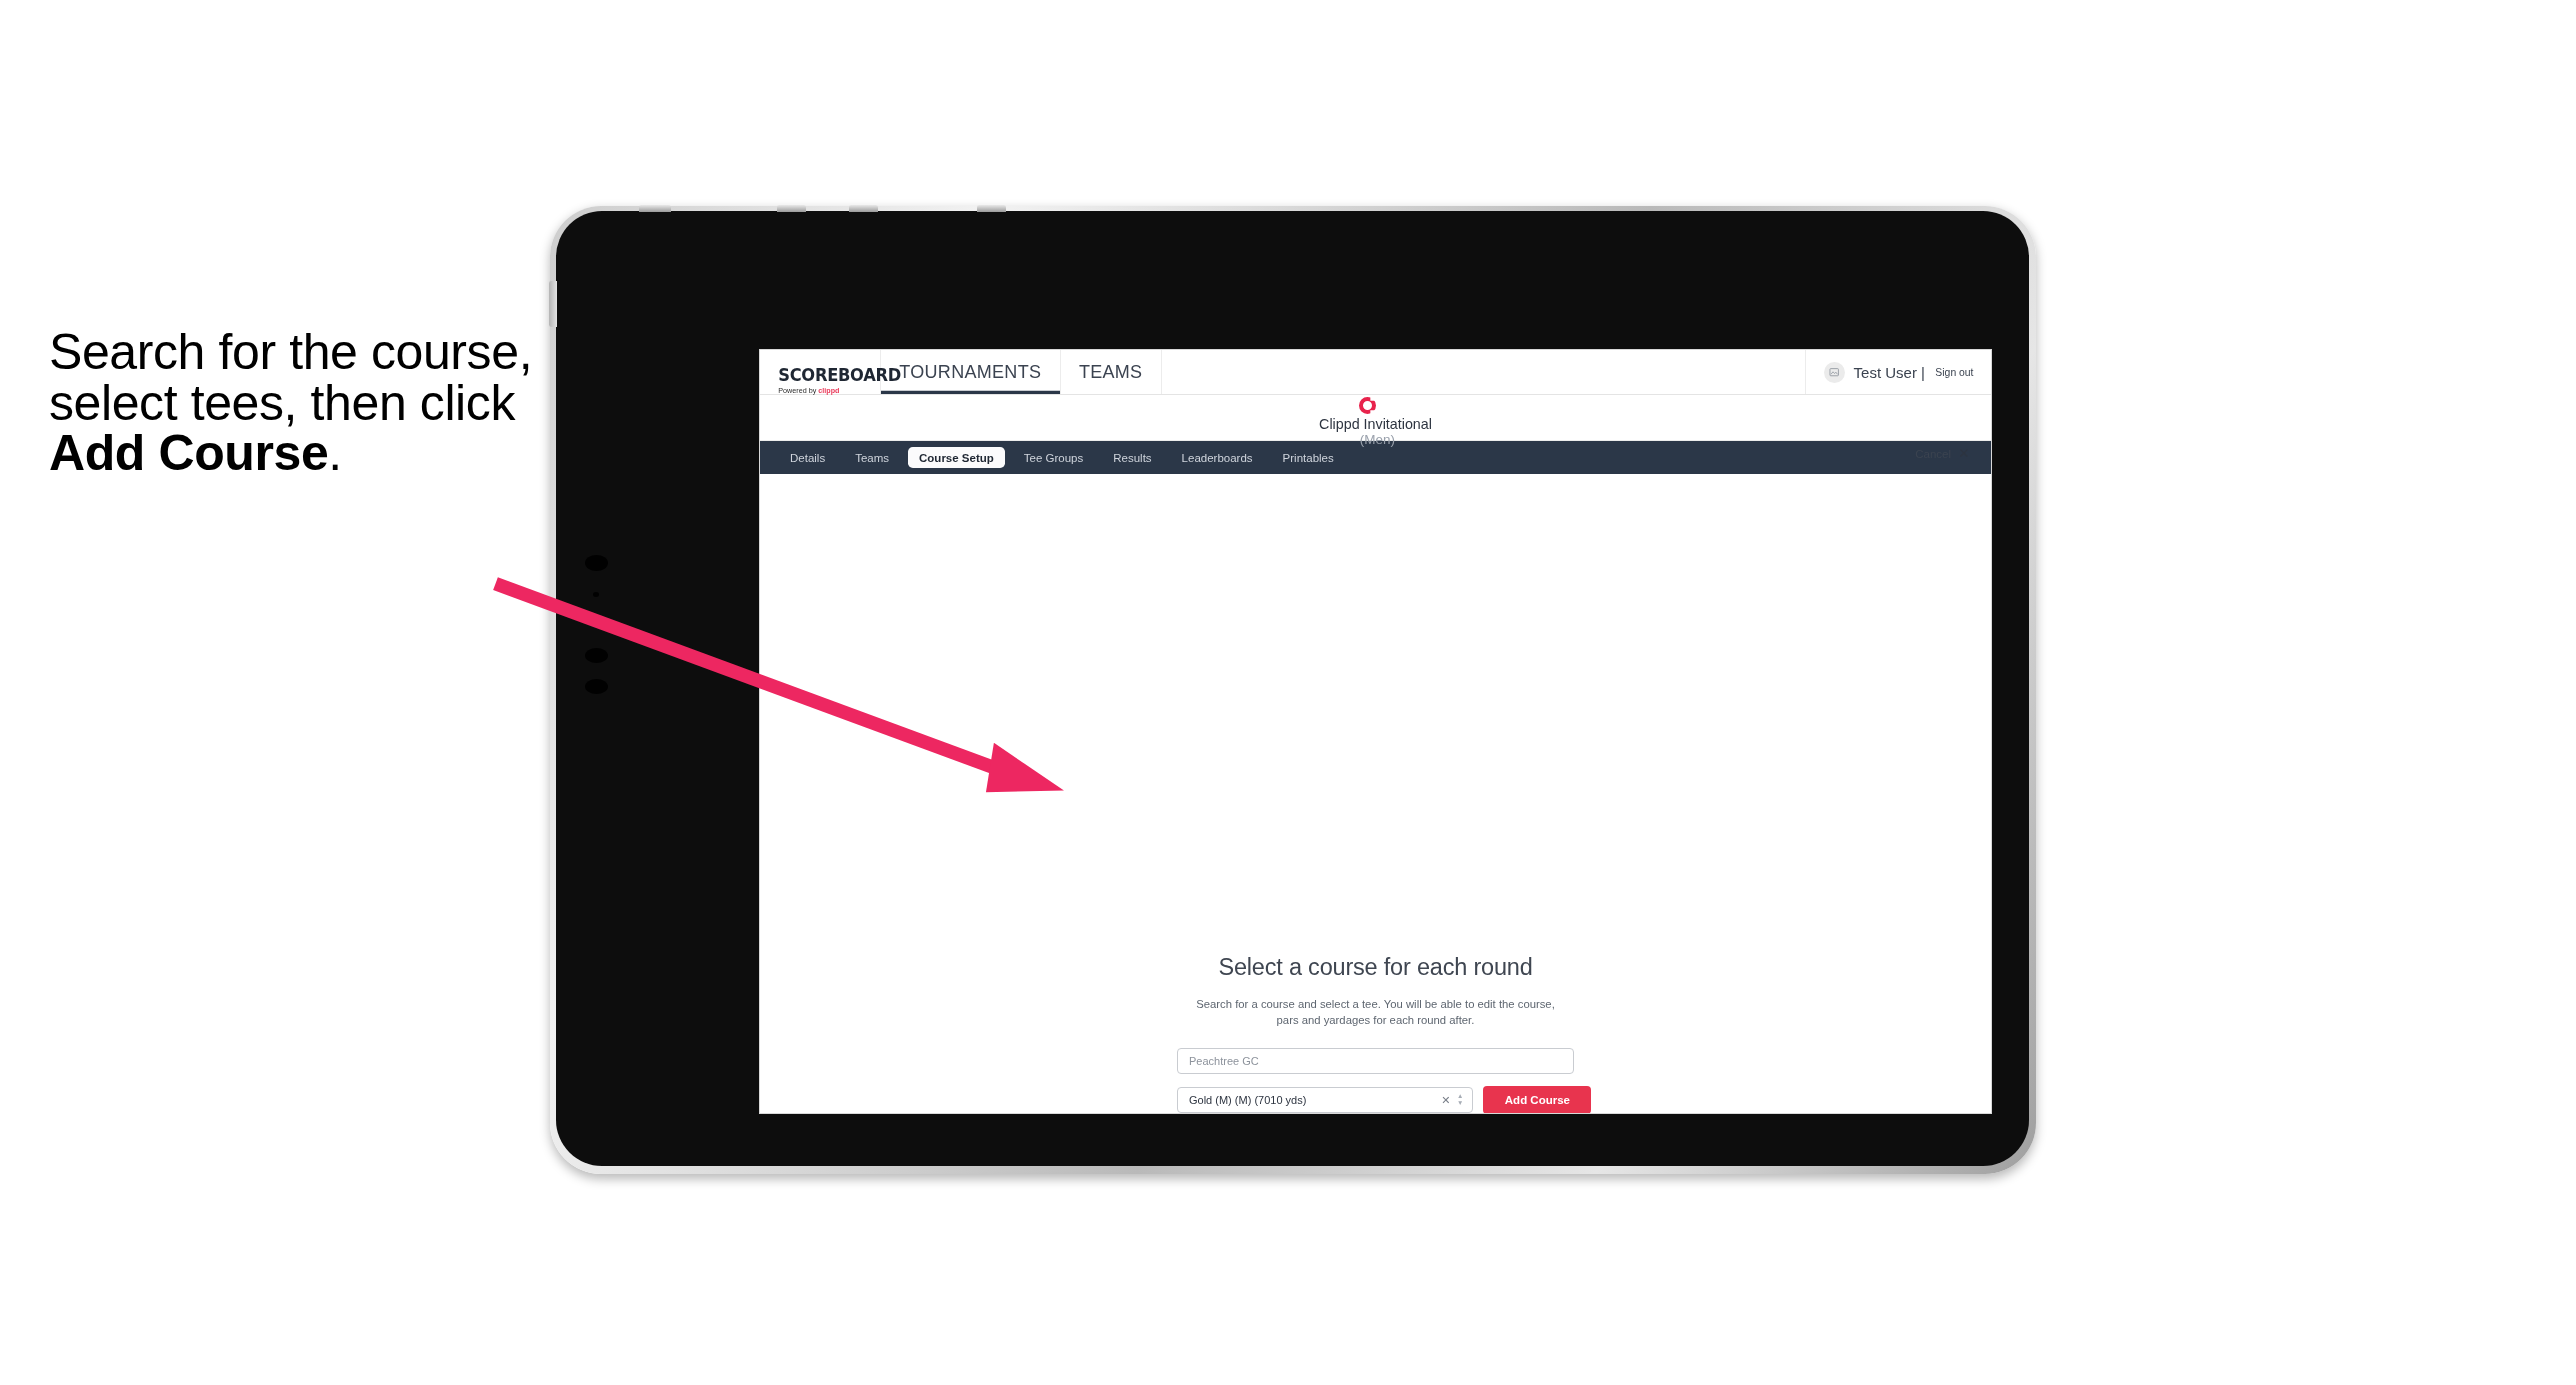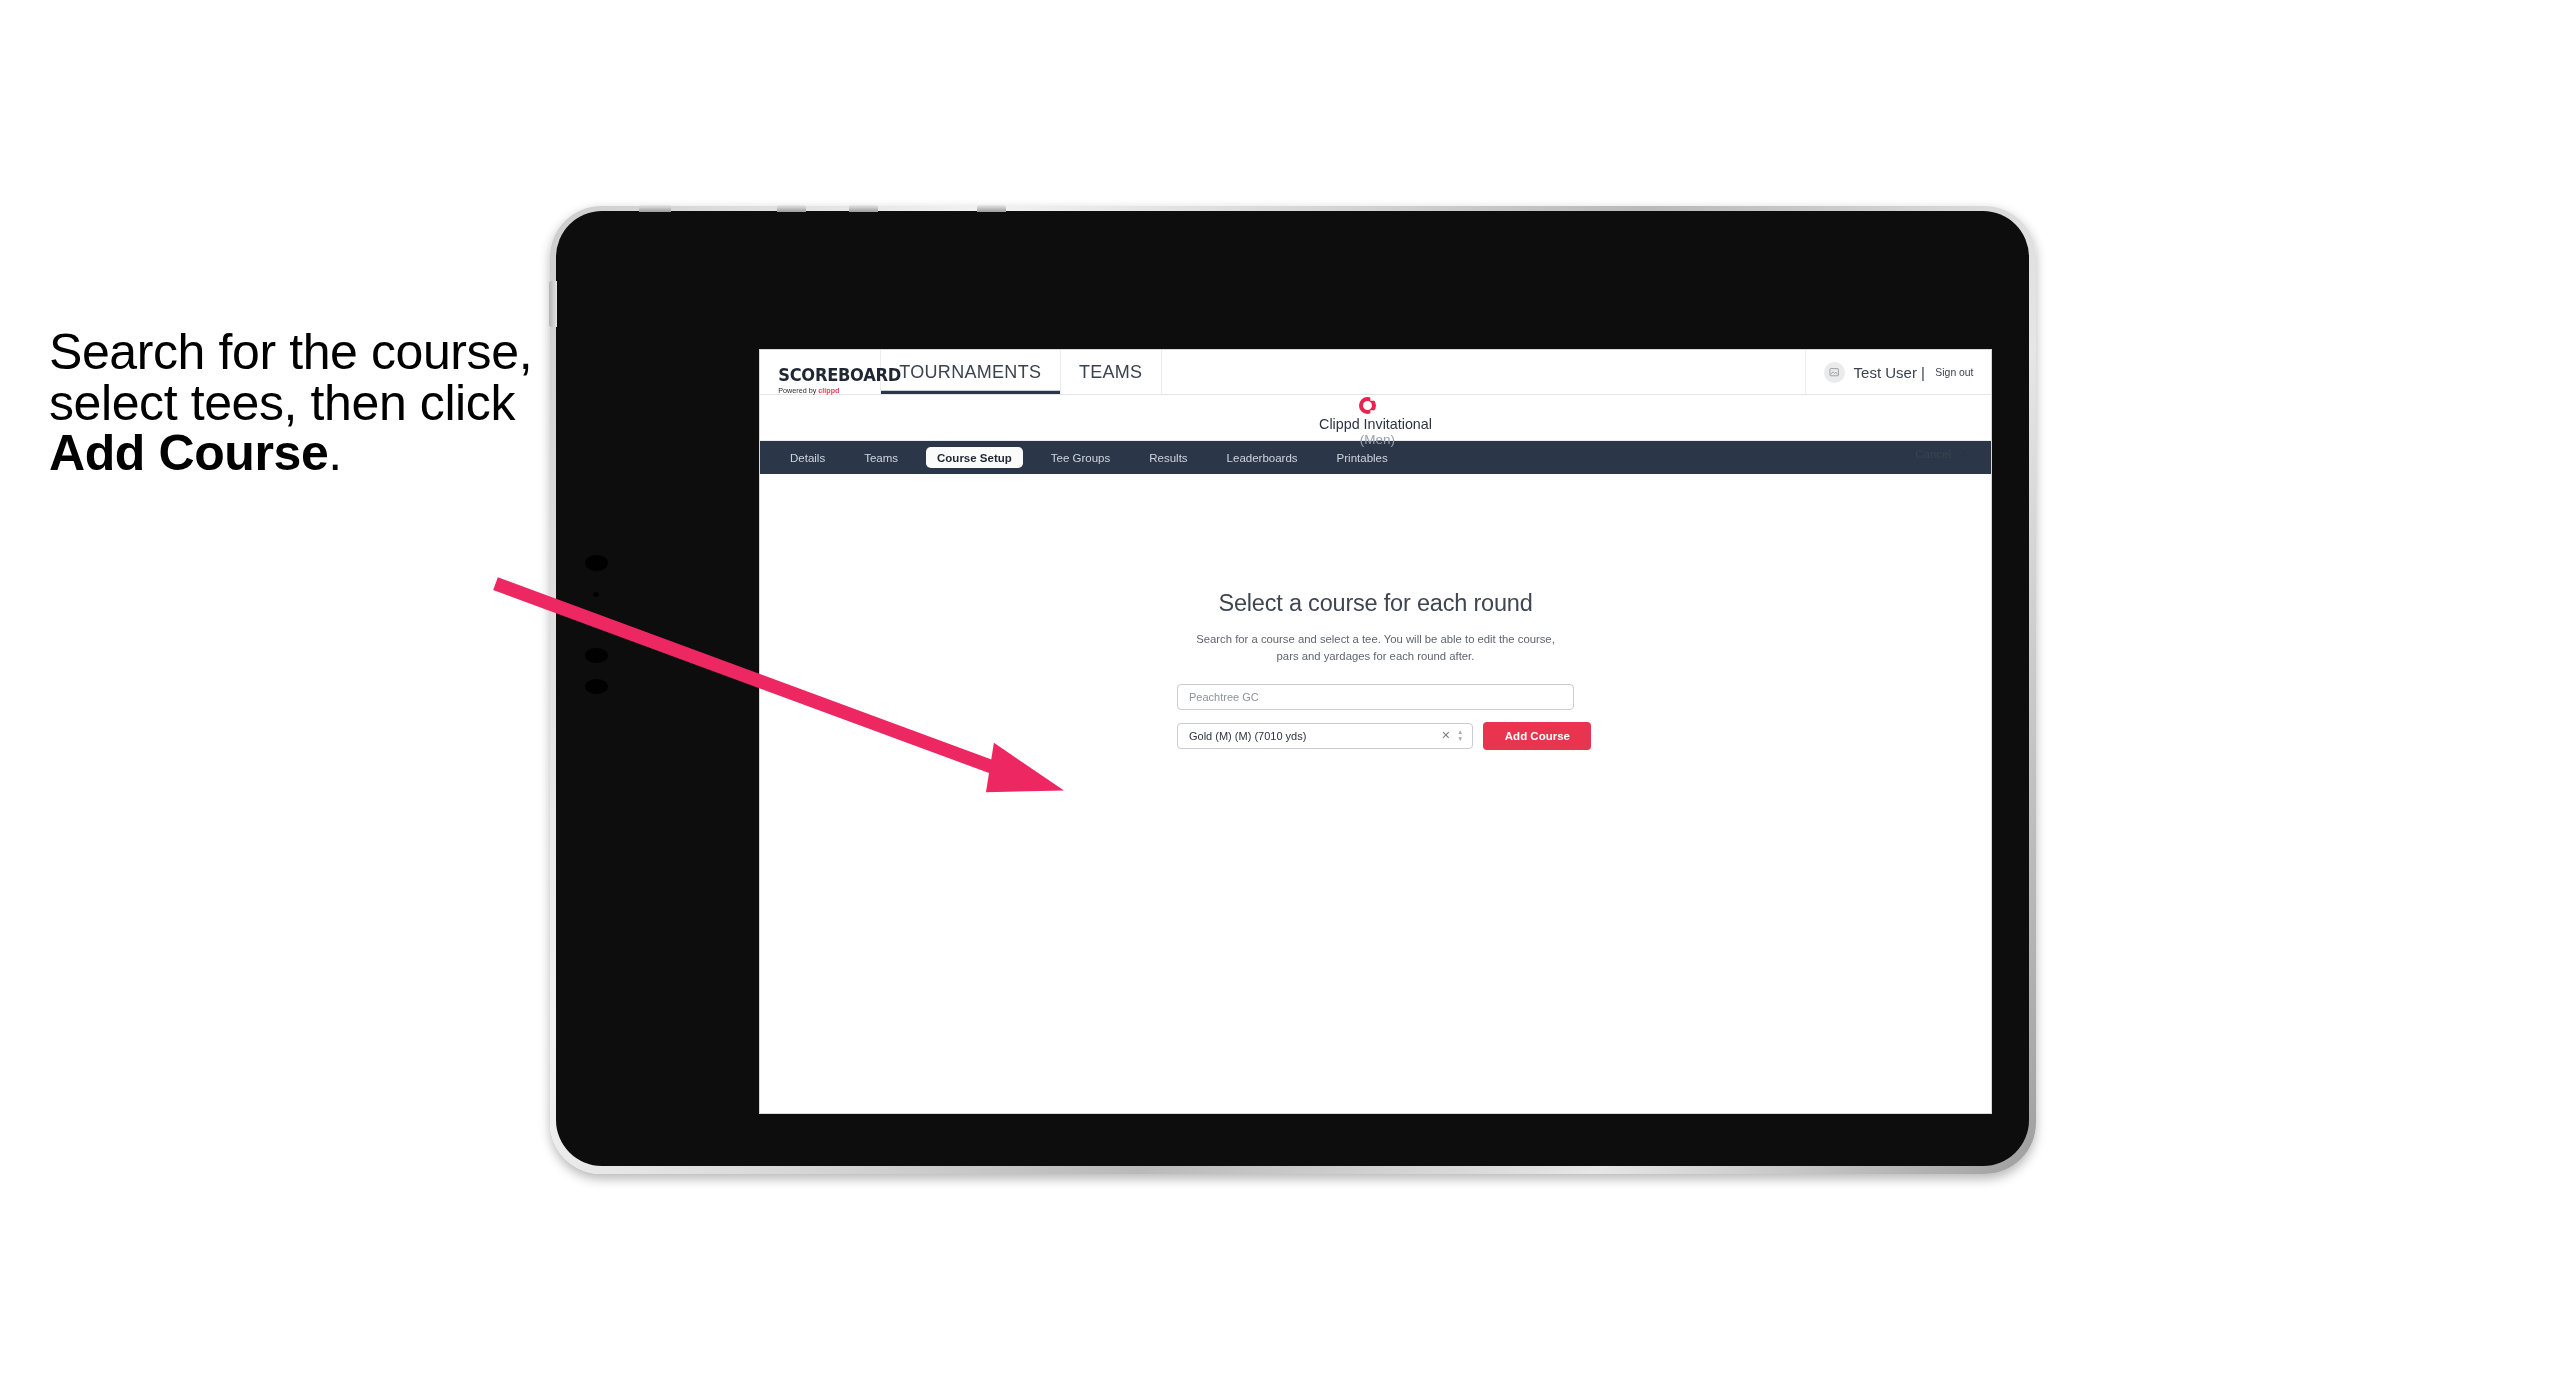--- a/index.html
+++ b/index.html
@@ -112,32 +112,33 @@
   .tour-gender { font-size:13.5px; color:#9aa1ac; margin-left:4px; }
   .tour-cancel {
     margin-left:auto; display:flex; align-items:center; gap:7.2px;
     font-size:11.5px; color:#3b4350; cursor:pointer; padding-right:3.2px;
   }
   .x-glyph { font-size:13.5px; line-height:1; color:#2d3440; }
 
   
   .tabbar {
     height:33px; background:#2b3748; display:flex; align-items:center;
-    padding-left:19px; gap:17px;
+    padding-left:19px; gap:8px;
   }
   .tab-item {
     font-size:11.5px; color:#cfd4dc; padding:4.8px 11px; border-radius:4.8px;
     cursor:pointer; white-space:nowrap;
   }
   .tab-item.active { background:#fbfbfc; color:#1f2733; font-weight:600; }
 
   
   .main-panel {
     height:640px; background:#fff; display:flex; justify-content:center;
-    padding-top:116px;
+    padding-top:91px;
+    align-items:flex-end;
   }
   .course-card { width:397px; text-align:center; }
   .card-title { font-size:23.5px; color:#3f4651; font-weight:400; letter-spacing:-0.2px; }
   .card-sub {
     margin:14.3px auto 0; width:368px;
     font-size:11.3px; line-height:1.48em; color:#5e6670;
   }
   .search-field {
     margin-top:19px; width:100%; height:26px;
     border:0.8px solid #c9ccd1; border-radius:4px; background:#fff;

